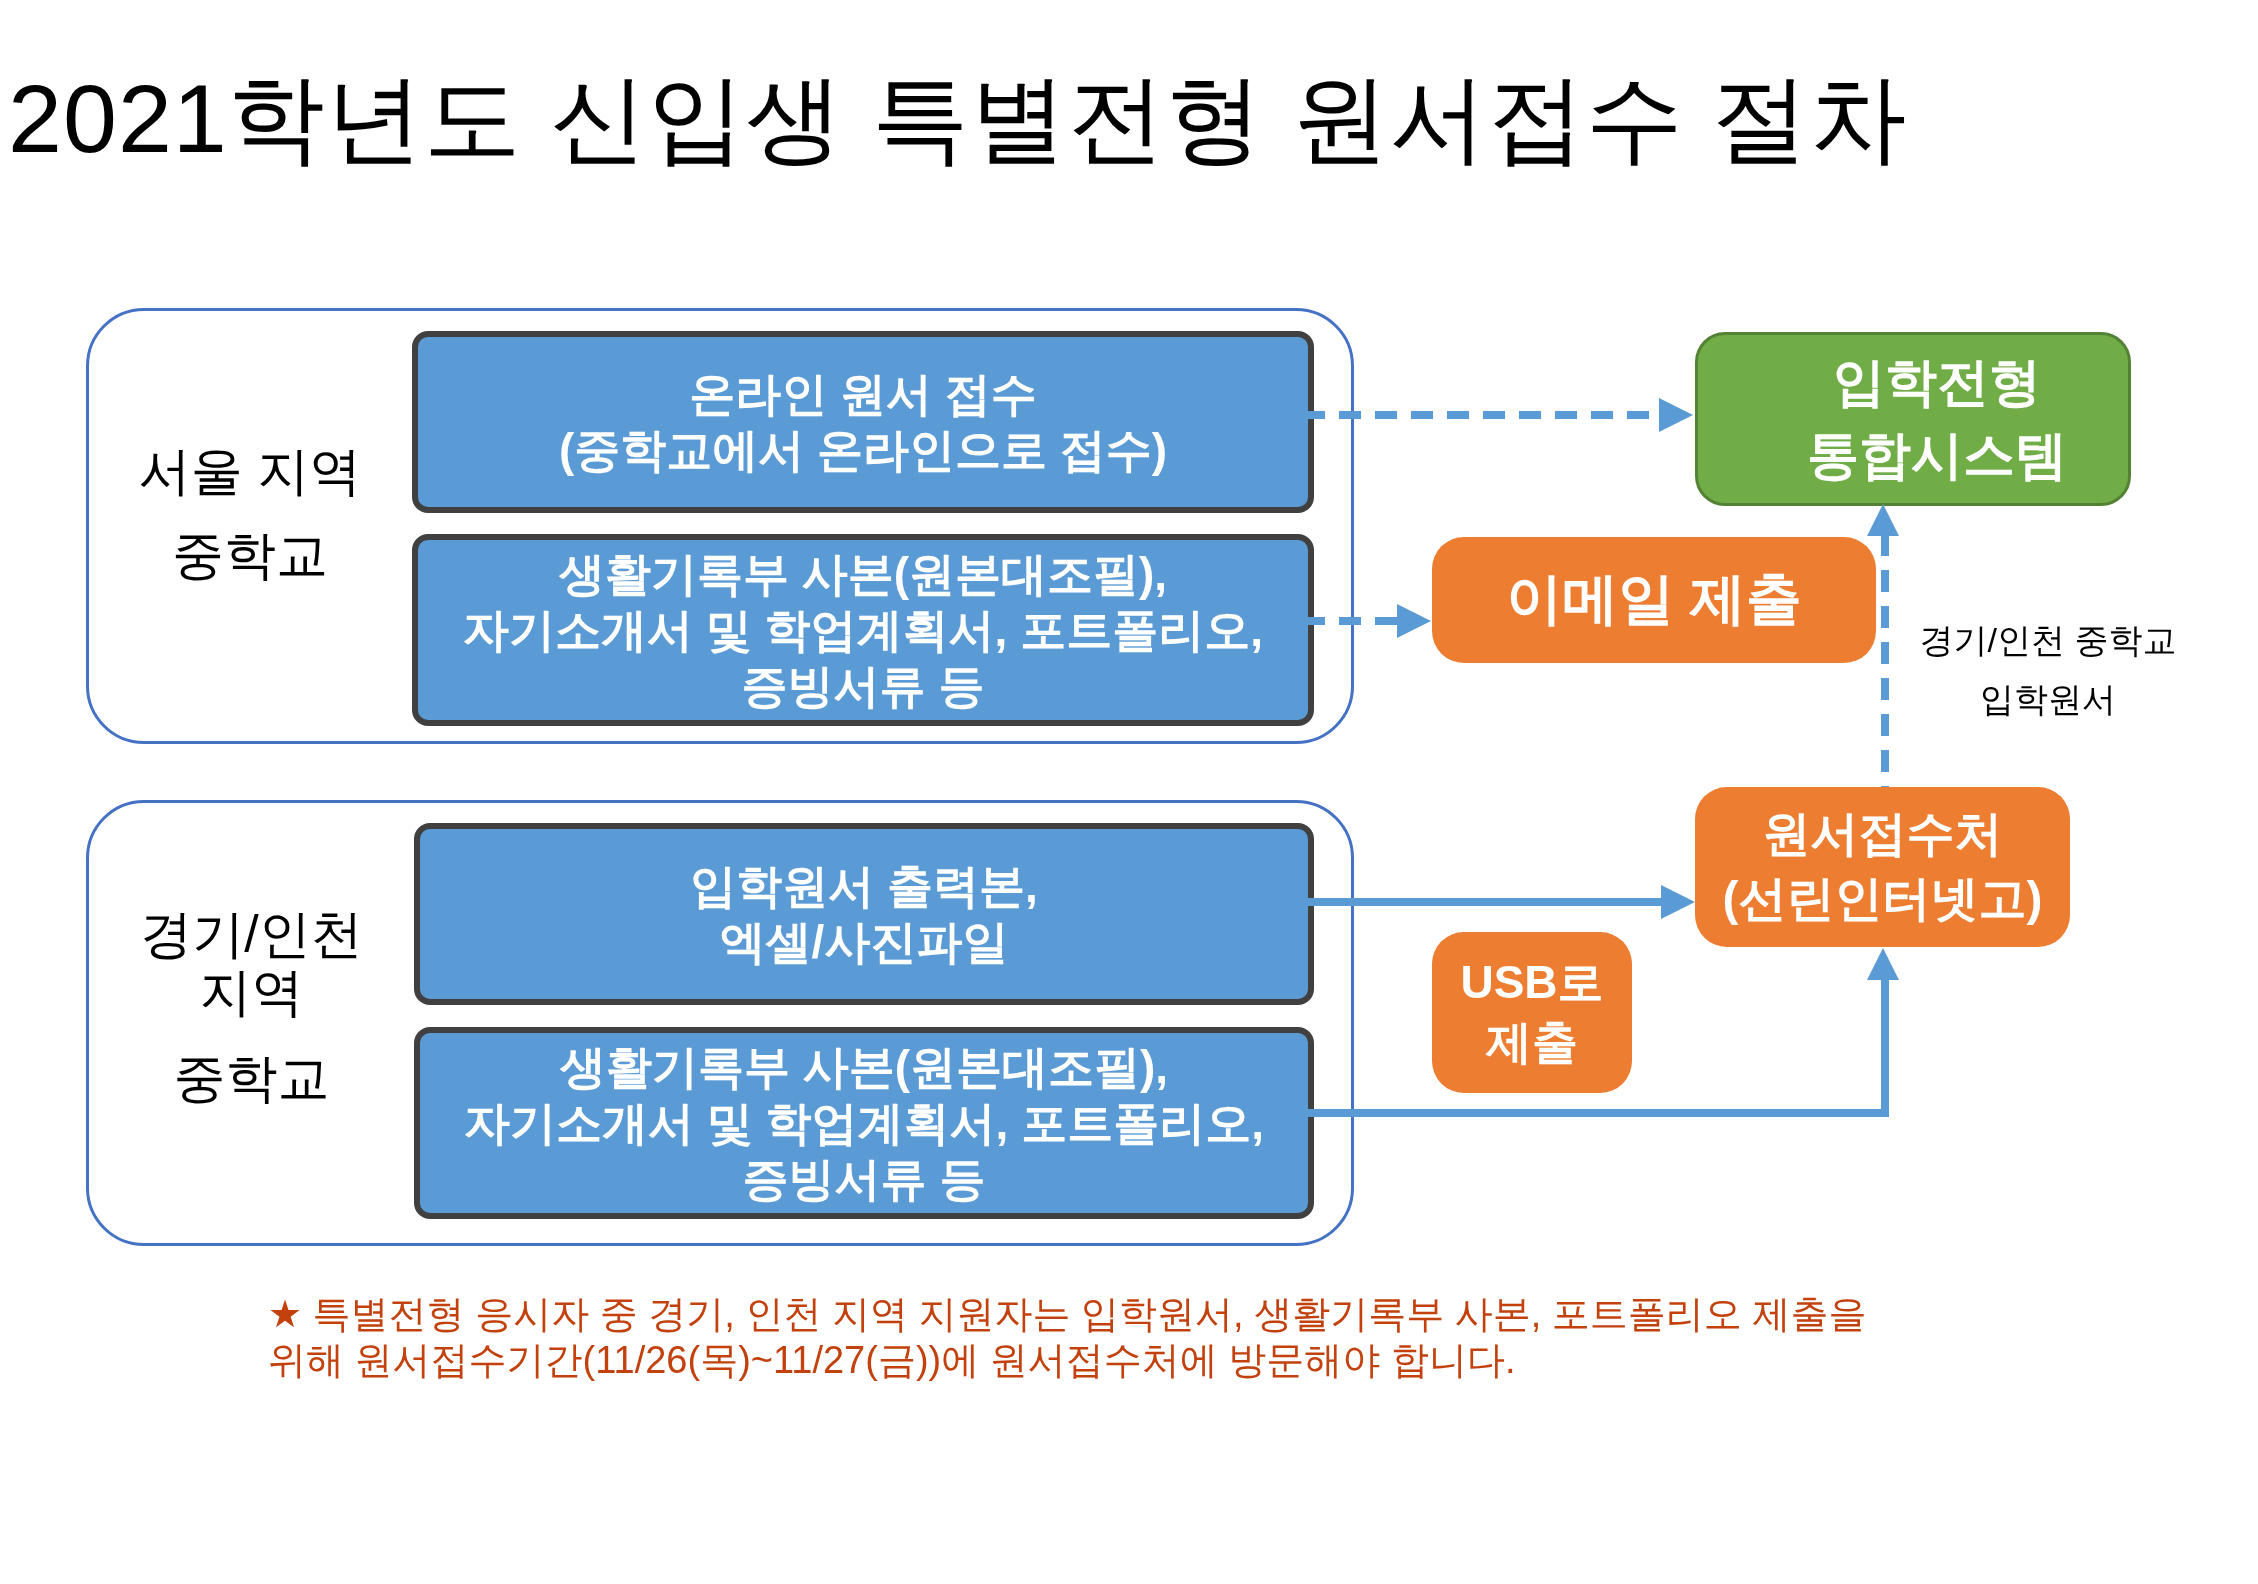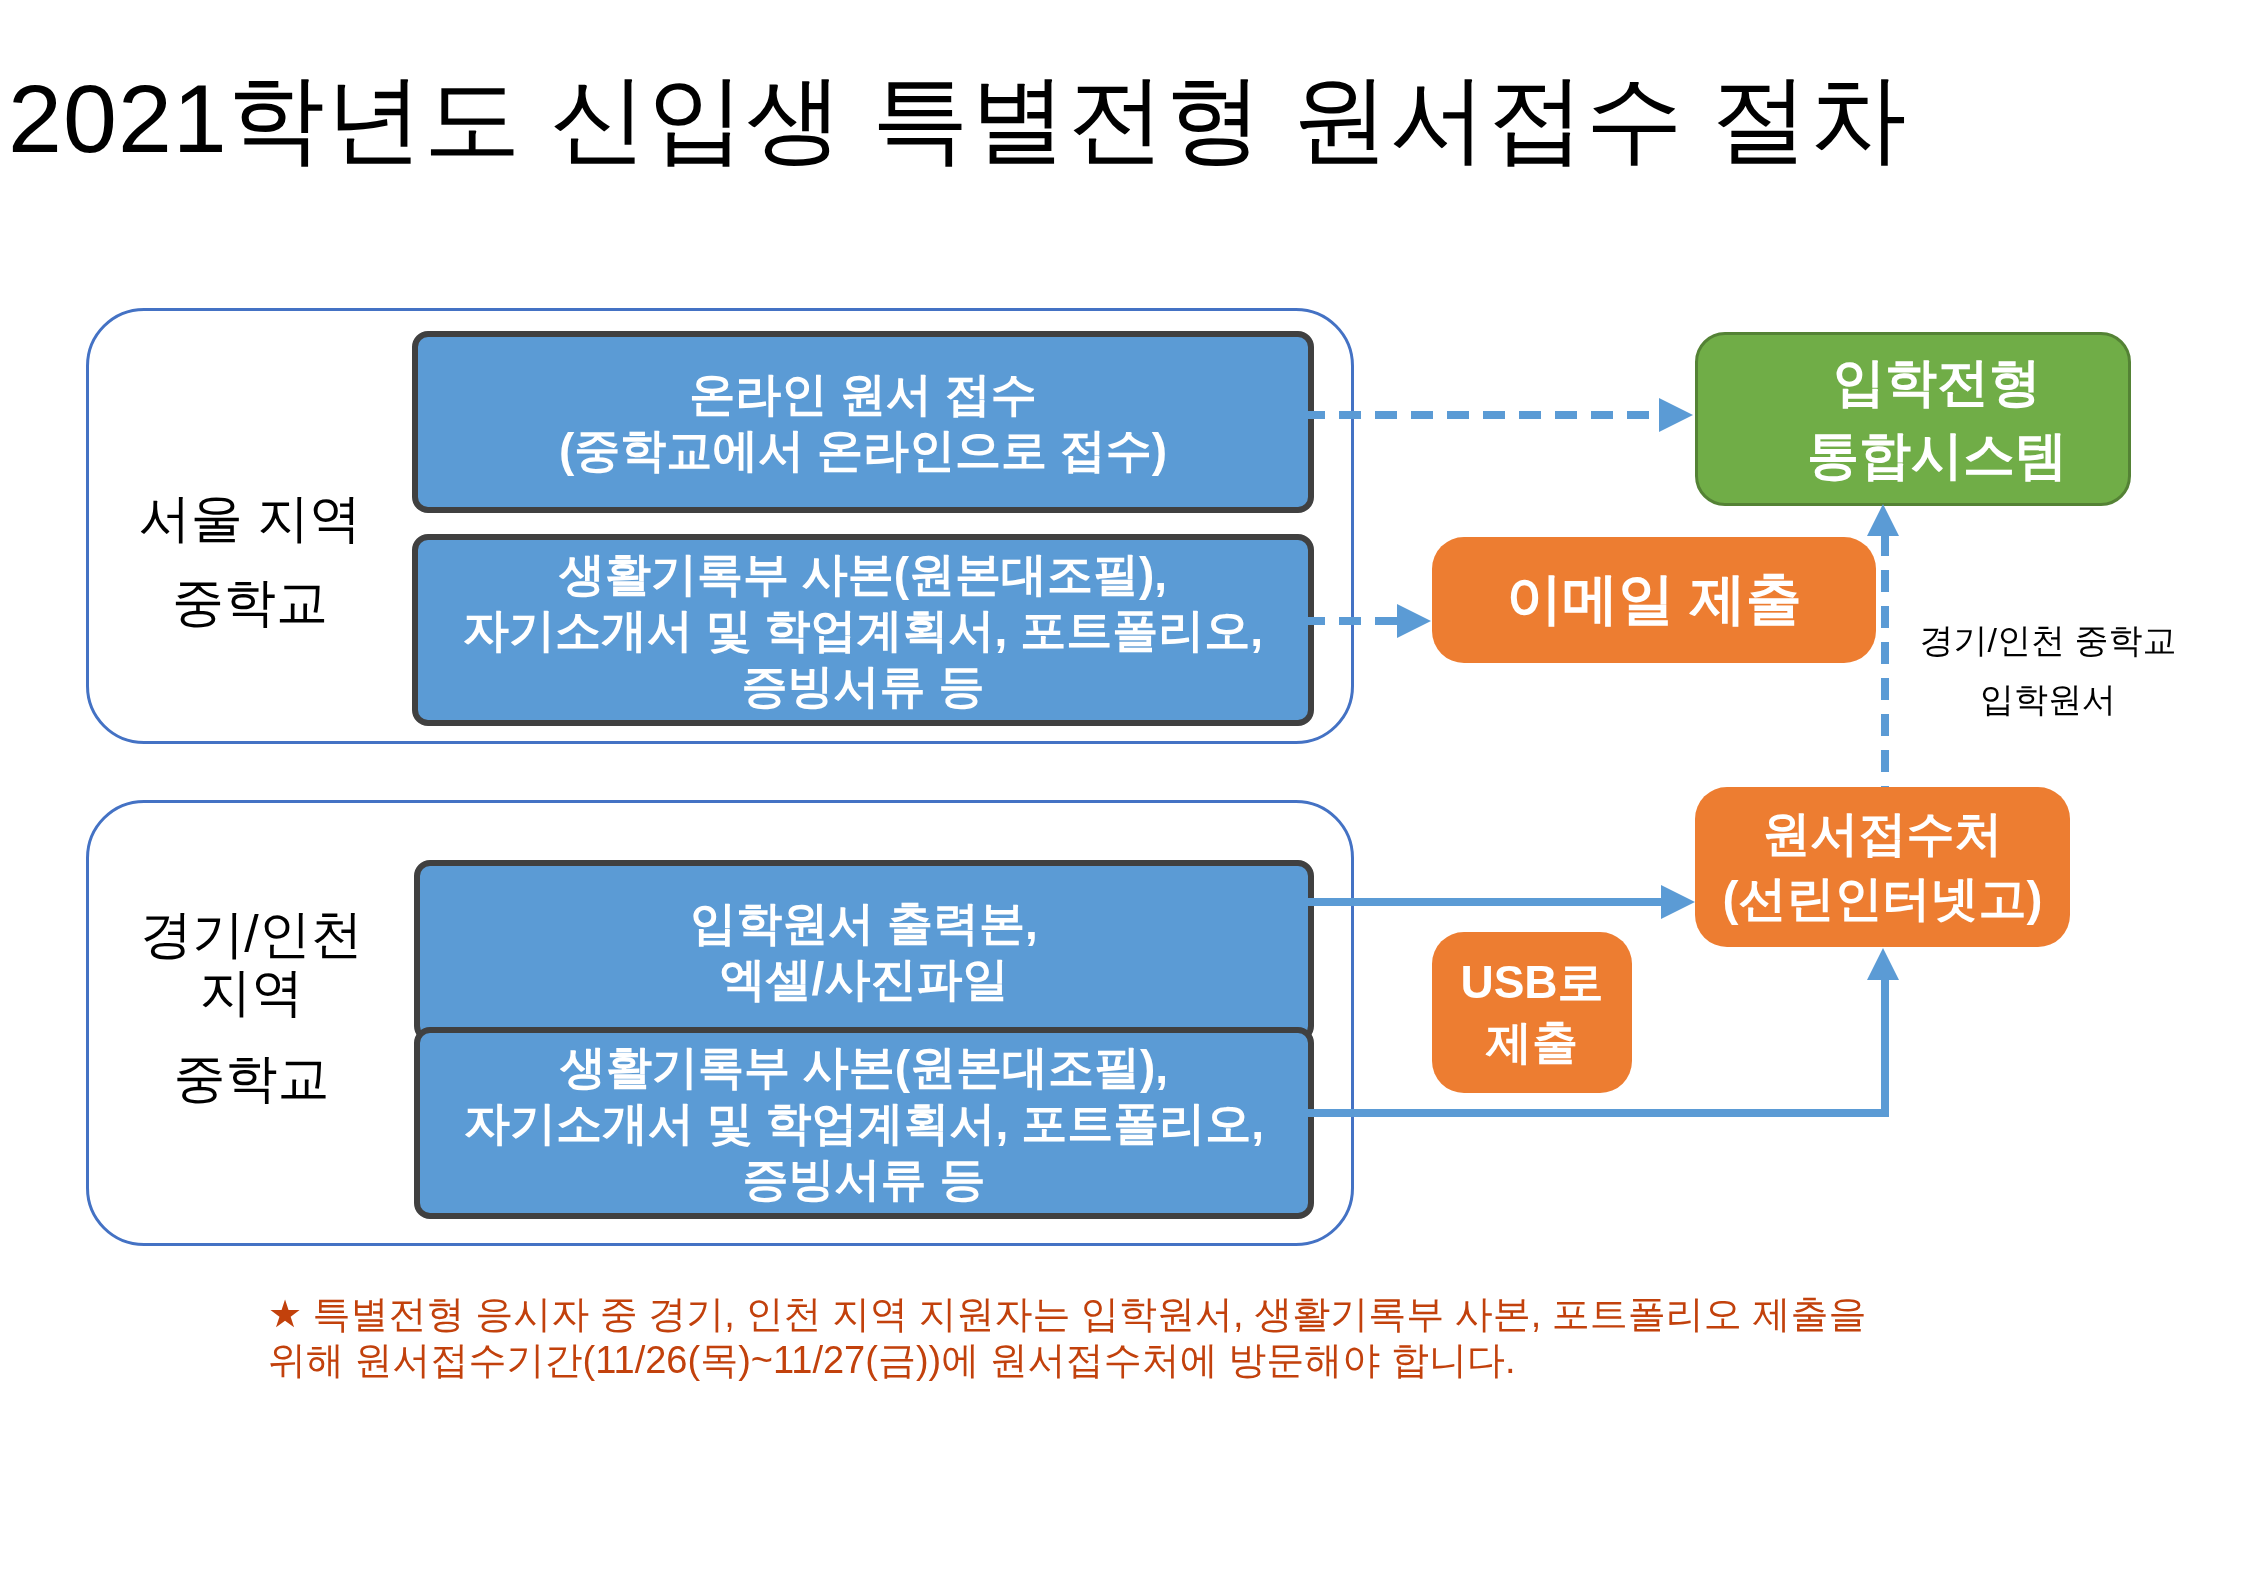--- a/index.html
+++ b/index.html
@@ -19,21 +19,21 @@
   }
   .group-rect{
     background:#fff;
     border:3px solid #4472C4;
     border-radius:58px;
   }
   .group-label{
     display:flex;flex-direction:column;align-items:center;justify-content:flex-start;
     font-size:52px;color:#000;line-height:1.12;text-align:center;
   }
-  .gap-below{margin-bottom:26px;margin-top:47px;}
+  .gap-below{margin-bottom:26px;}
   .gap-above{margin-top:28px;}
   .node{
     display:flex;flex-direction:column;align-items:center;justify-content:center;
     text-align:center;color:#ffffff;font-weight:700;
   }
   .blue-box{
     background:#5B9BD5;border:6px solid #404040;border-radius:16px;
     font-size:46px;line-height:1.22;
   }
   .green-box{
@@ -104,21 +104,21 @@
   </div>
 
   <div class="abs group-rect" style="left:86px;top:800px;width:1262px;height:440px;"></div>
 
   <div class="abs group-label" style="left:88px;top:905px;width:327px;">
     <div>경기/인천</div>
     <div>지역</div>
     <div class="gap-above">중학교</div>
   </div>
 
-  <div class="abs node blue-box" style="left:414px;top:823px;width:888px;height:170px;margin-top:37px;">
+  <div class="abs node blue-box" style="left:414px;top:823px;width:888px;height:170px;">
     <div>입학원서 출력본,</div>
     <div>엑셀/사진파일</div>
   </div>
 
   <div class="abs node blue-box" style="left:414px;top:1027px;width:888px;height:180px;">
     <div>생활기록부 사본(원본대조필),</div>
     <div>자기소개서 및 학업계획서, 포트폴리오,</div>
     <div>증빙서류 등</div>
   </div>
 

